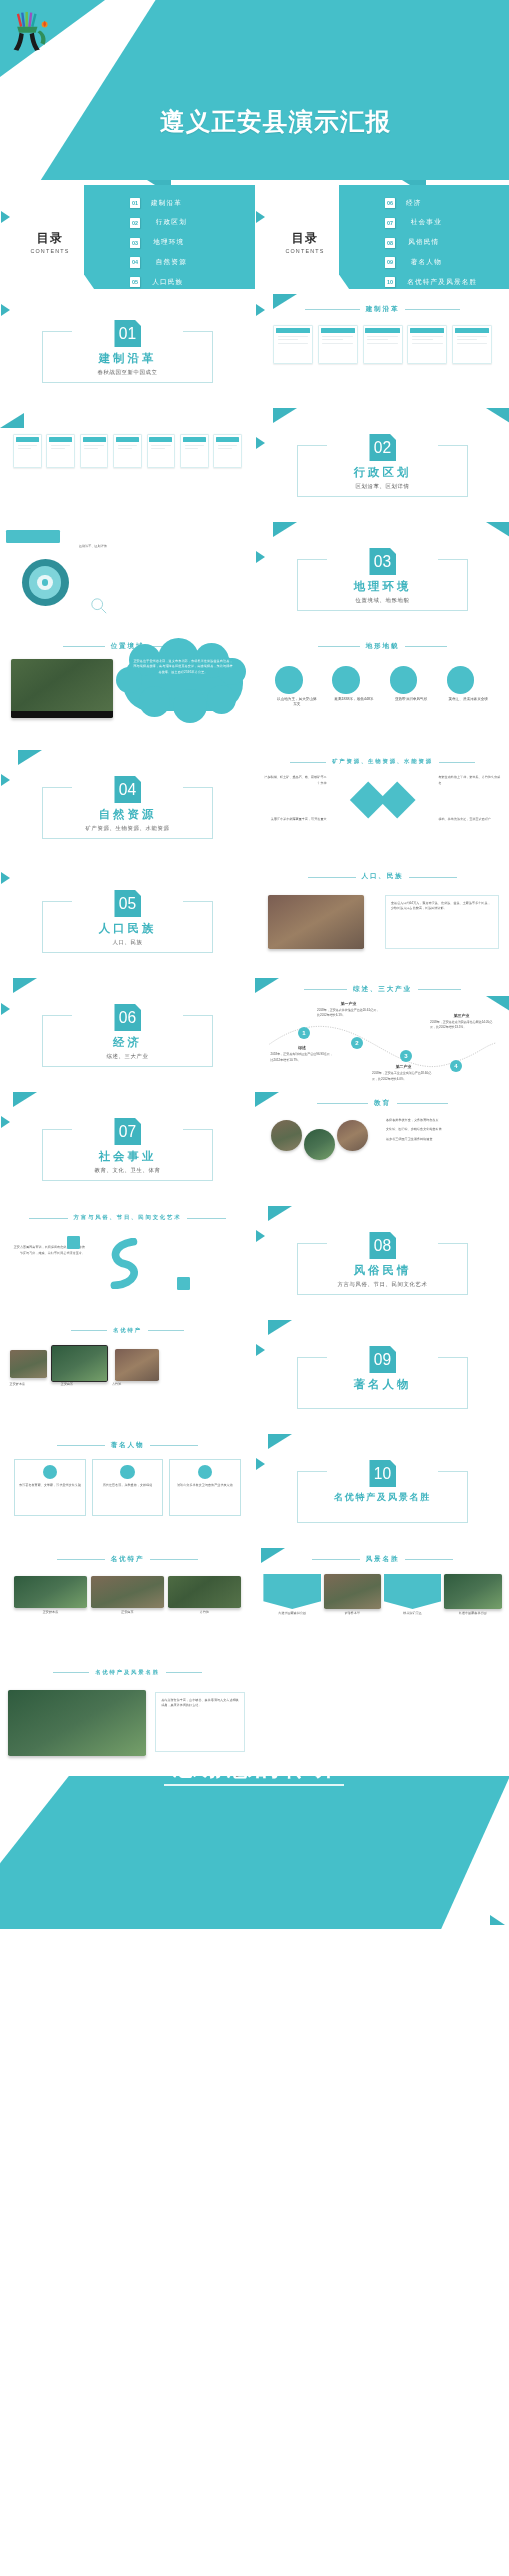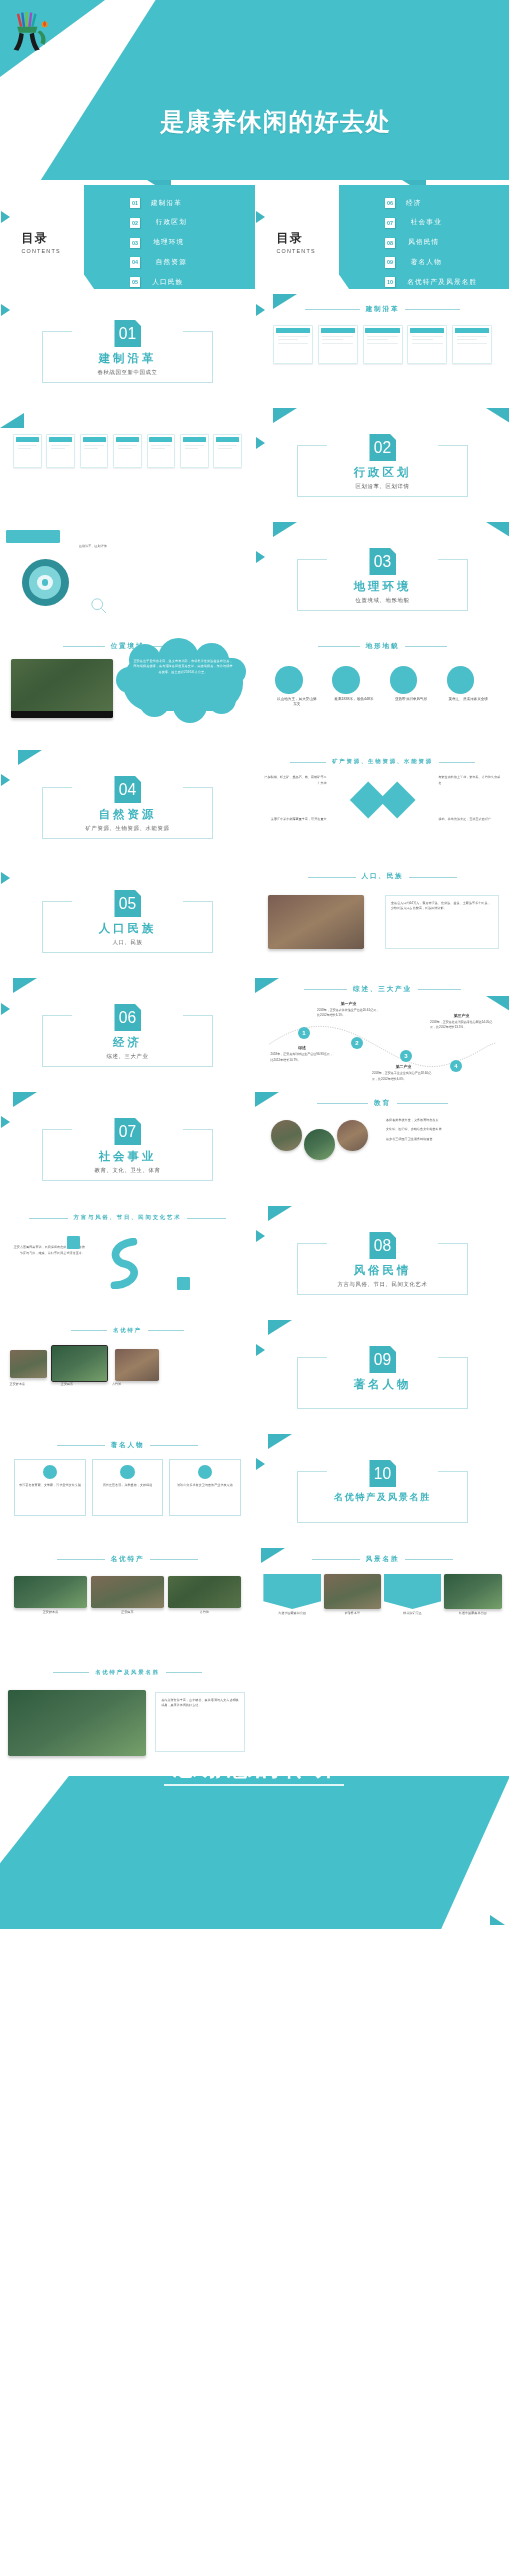--- a/index.html
+++ b/index.html
@@ -46,21 +46,21 @@
     text-shadow:0 0.6px 1.2px rgba(0,0,0,.10);
   }
 
   
   .toc { height:114px; position:relative; background:#fff; }
   .toc .panel {
     position:absolute; right:0; top:4.8px; bottom:4.8px; left:84px;
     background:#45bfc9;
     clip-path:polygon(0 0, 100% 0, 100% 100%, 6% 100%, 0 86%);
   }
-  .toc .lbl { position:absolute; left:21.5px; top:50px; width:57px; }
+  .toc .lbl { position:absolute; left:21.5px; top:50px; width:57px; text-align:center; }
   .toc .lbl .cn { font-size:12px; font-weight:bold; color:#2b2b2b; letter-spacing:1.2px; }
   .toc .lbl .en { font-size:5.4px; color:#555; letter-spacing:1.2px; margin-top:1.2px; }
   .toc .items { position:absolute; left:130px; top:18px; }
   .toc .row { display:flex; align-items:center; margin-bottom:9.6px; }
   .toc .num {
     width:10.2px; height:10.2px; background:#fff; color:#3bb3bd;
     font-size:5.4px; font-weight:bold; display:flex;
     align-items:center; justify-content:center; border-radius:0.6px;
     box-shadow:0.6px 0.6px 1.2px rgba(0,0,0,.12);
   }
@@ -184,21 +184,21 @@
         <rect x="32" y="4" width="4" height="24" fill="#9b4fc0" transform="rotate(7 34 16)"></rect>
         <rect x="38" y="6" width="4" height="22" fill="#1fa3a3" transform="rotate(14 40 17)"></rect>
         <path d="M12 28 h34 l-3 10 h-28 z" fill="#2f8f5a"></path>
         <path d="M16 38 c-2 12 -4 20 -10 28 l8 2 c6 -10 8 -18 9 -28 z" fill="#1a1a1a"></path>
         <path d="M40 38 c2 12 4 20 10 28 l-8 2 c-6 -10 -8 -18 -9 -28 z" fill="#1a1a1a"></path>
         <path d="M50 34 c8 4 12 14 8 24 l-7 -3 c3 -7 1 -14 -5 -18 z" fill="#2f8f5a"></path>
         <circle cx="58" cy="24" r="5" fill="#f08a1f"></circle>
         <path d="M58 18 c3 4 3 8 0 10 c-3 -2 -3 -6 0 -10z" fill="#e34f1f"></path>
       </g>
     </svg>
-    <h1>是康养休闲的好去处</h1>
+    <h1>遵义正安县演示汇报</h1>
   </section>
 
   <div class="clearfix">
     <section class="slide half toc">
       <div class="tri tri-dr" style="right:84px;top:0;"></div>
       <div class="tri-play" style="position:absolute;left:1.2px;top:31px;"></div>
       <div class="panel"></div>
       <div class="lbl">
         <div class="cn">目录</div>
         <div class="en">CONTENTS</div>

